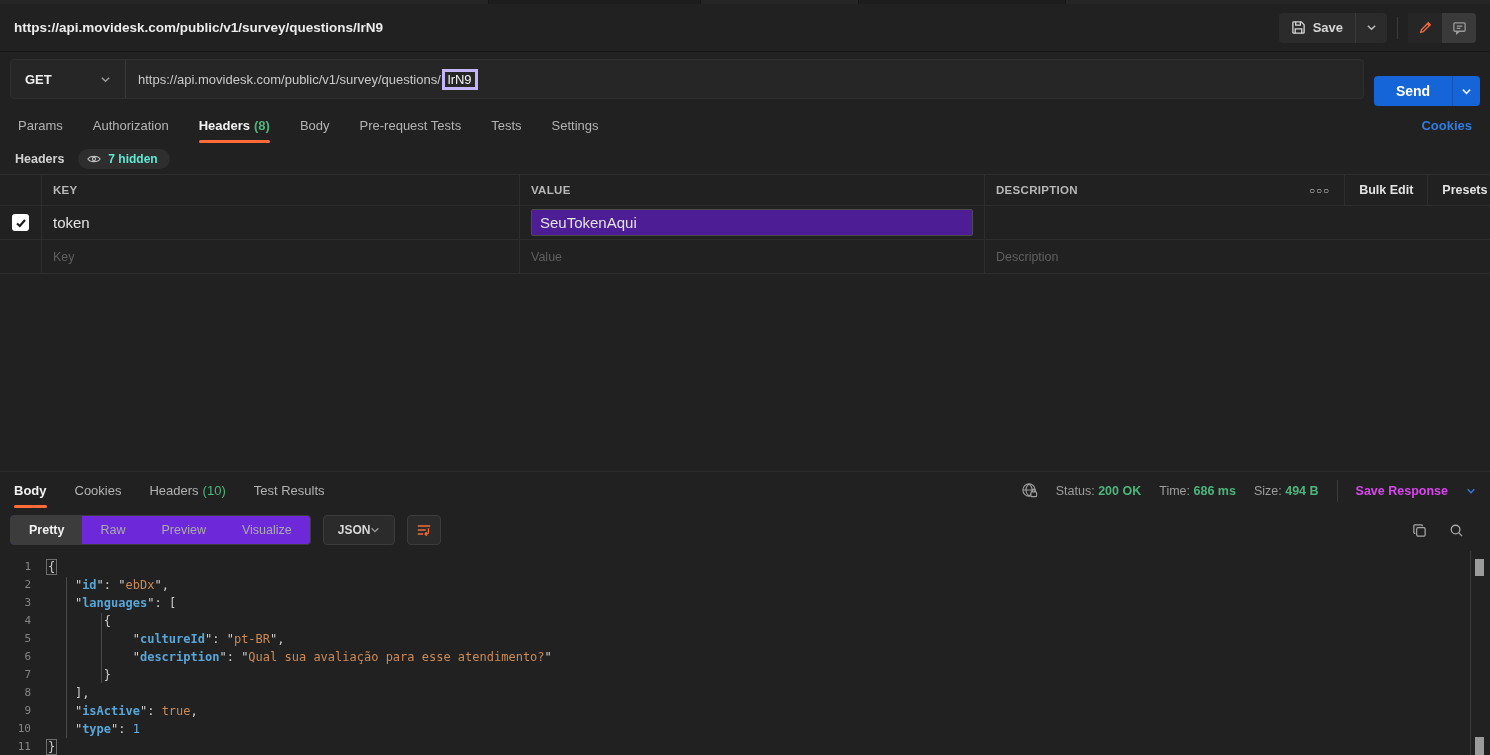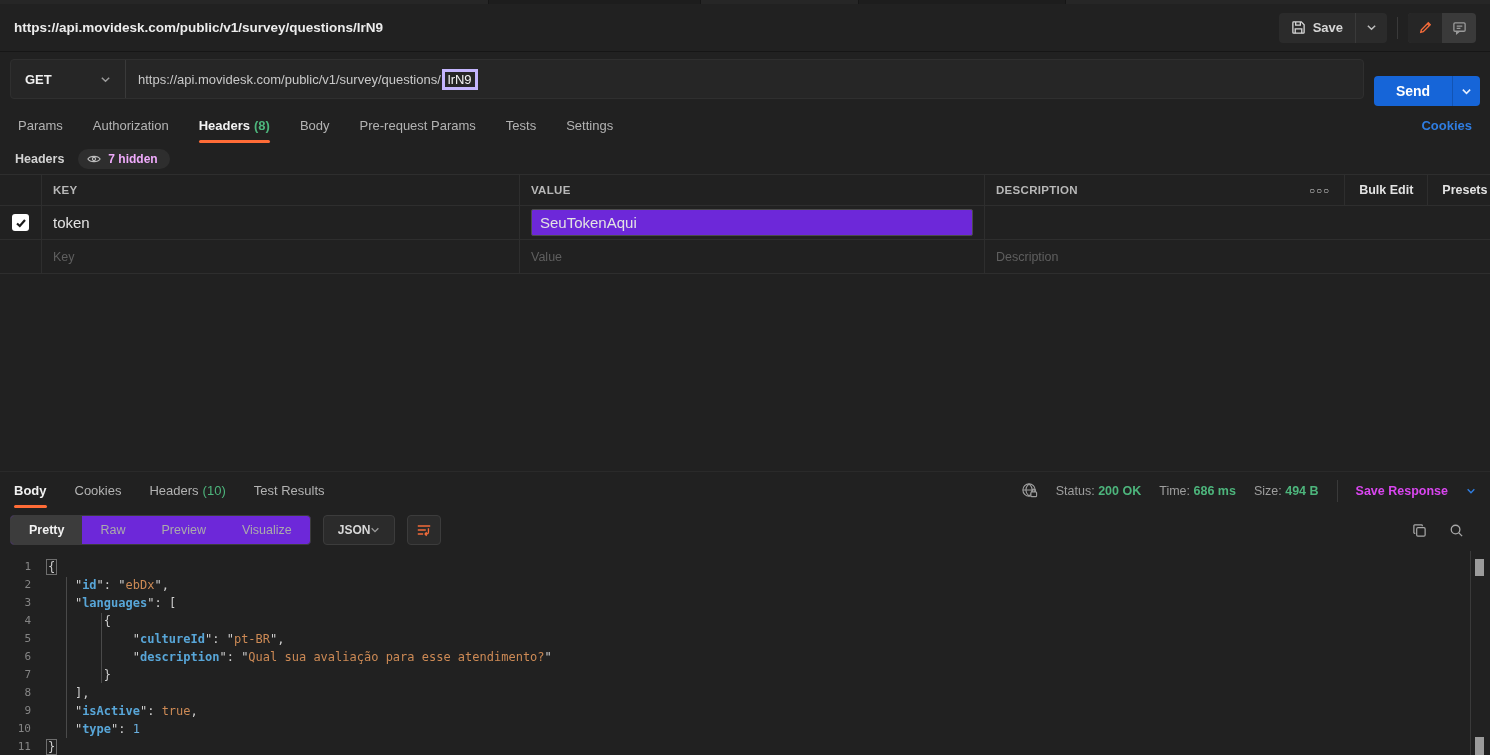--- a/index.html
+++ b/index.html
@@ -42,39 +42,39 @@
   .req-tabs { height:38px; flex:none; display:flex; align-items:center; padding:0 18px; gap:30px; }
   .tab { position:relative; color:#b3b3b3; cursor:pointer; padding:10px 0; }
   .tab .count { color:#4db57c; margin-left:4px; }
   .tab.active { color:#f2f2f2; font-weight:bold; }
   .tab.active::after { content:""; position:absolute; left:0; right:0; bottom:0; height:3px; background:#ff6c37; border-radius:2px; }
   .cookies-link { margin-left:auto; color:#2f7de1; font-weight:bold; cursor:pointer; }
 
   
   .sub-header { height:30px; flex:none; display:flex; align-items:center; gap:14px; padding:0 15px; }
   .sub-title { color:#d2d2d2; font-weight:bold; font-size:12.5px; }
-  .hidden-pill { display:flex; align-items:center; gap:7px; background:#2e2e2e; border-radius:11px; padding:3px 12px 3px 9px; color:#f0abfc; font-size:12px; font-weight:bold; cursor:pointer; }
+  .hidden-pill { display:flex; align-items:center; gap:7px; background:#2e2e2e; border-radius:11px; padding:3px 12px 3px 9px; color:#5eead4; font-size:12px; font-weight:bold; cursor:pointer; }
 
   
   .kv-table { flex:none; border-top:1px solid #2e2e2e; border-bottom:1px solid #2e2e2e; }
   .t-row { display:grid; grid-template-columns:42px 478px 465px 310px 1fr; border-bottom:1px solid #2e2e2e; align-items:center; }
   .t-row:last-child { border-bottom:none; }
   .t-head { height:31px; }
   .t-cell { padding:0 11px; border-right:1px solid #2e2e2e; height:100%; display:flex; align-items:center; }
   .t-cell:last-child { border-right:none; }
   .col-label { color:#b8b8b8; font-weight:bold; font-size:11.5px; letter-spacing:.3px; }
   .t-controls { display:flex; align-items:center; height:100%; }
   .ctrl { padding:0 14px; height:100%; display:flex; align-items:center; border-right:1px solid #2e2e2e; cursor:pointer; color:#e3e3e3; font-weight:bold; font-size:12.5px; white-space:nowrap; }
   .ctrl:last-child { border-right:none; }
   .dots { color:#cfcfcf; font-size:10px; letter-spacing:1px; font-weight:bold; }
   .data-row { height:34px; font-size:15px; }
   .check-cell { justify-content:center; }
   .checkbox { width:17px; height:17px; background:#fff; border-radius:3px; display:flex; align-items:center; justify-content:center; cursor:pointer; }
   .cell-text { color:#e3e3e3; }
-  .value-input { width:100%; height:27px; border:1px solid #4b4b4b; border-radius:2px; background:#6d28d9; display:flex; align-items:center; padding:0 8px; color:#e3e3e3; cursor:text; }
+  .value-input { width:100%; height:27px; border:1px solid #4b4b4b; border-radius:2px; background:#4c1d95; display:flex; align-items:center; padding:0 8px; color:#e3e3e3; cursor:text; }
   .ph-row { height:33px; font-size:12.5px; }
   .placeholder { color:#5f5f5f; }
 
   .spacer { flex:1; }
 
   
   .resp-tabs { height:38px; flex:none; display:flex; align-items:center; padding:0 14px; gap:28px; border-top:1px solid #2a2a2a; }
   .resp-meta { margin-left:auto; display:flex; align-items:center; gap:18px; font-size:12.5px; }
   .meta-item { color:#9e9e9e; }
   .meta-item .val { color:#4db57c; font-weight:bold; }
@@ -185,21 +185,21 @@
         </svg>
     </div>
   </div>
 </div>
 
 <div class="req-tabs">
   <div class="tab"><span>Params</span></div>
   <div class="tab"><span>Authorization</span></div>
   <div class="tab active"><span>Headers</span><span class="count">(8)</span></div>
   <div class="tab"><span>Body</span></div>
-  <div class="tab"><span>Pre-request Params</span></div>
+  <div class="tab"><span>Pre-request Tests</span></div>
   <div class="tab"><span>Tests</span></div>
   <div class="tab"><span>Settings</span></div>
   <div class="cookies-link">Cookies</div>
 </div>
 
 <div class="sub-header">
   <div class="sub-title">Headers</div>
   <div class="hidden-pill">
     <span class="icon">
       <svg width="14" height="12" viewBox="0 0 16 12" fill="none" stroke="#bcbcbc" stroke-width="1.3">

